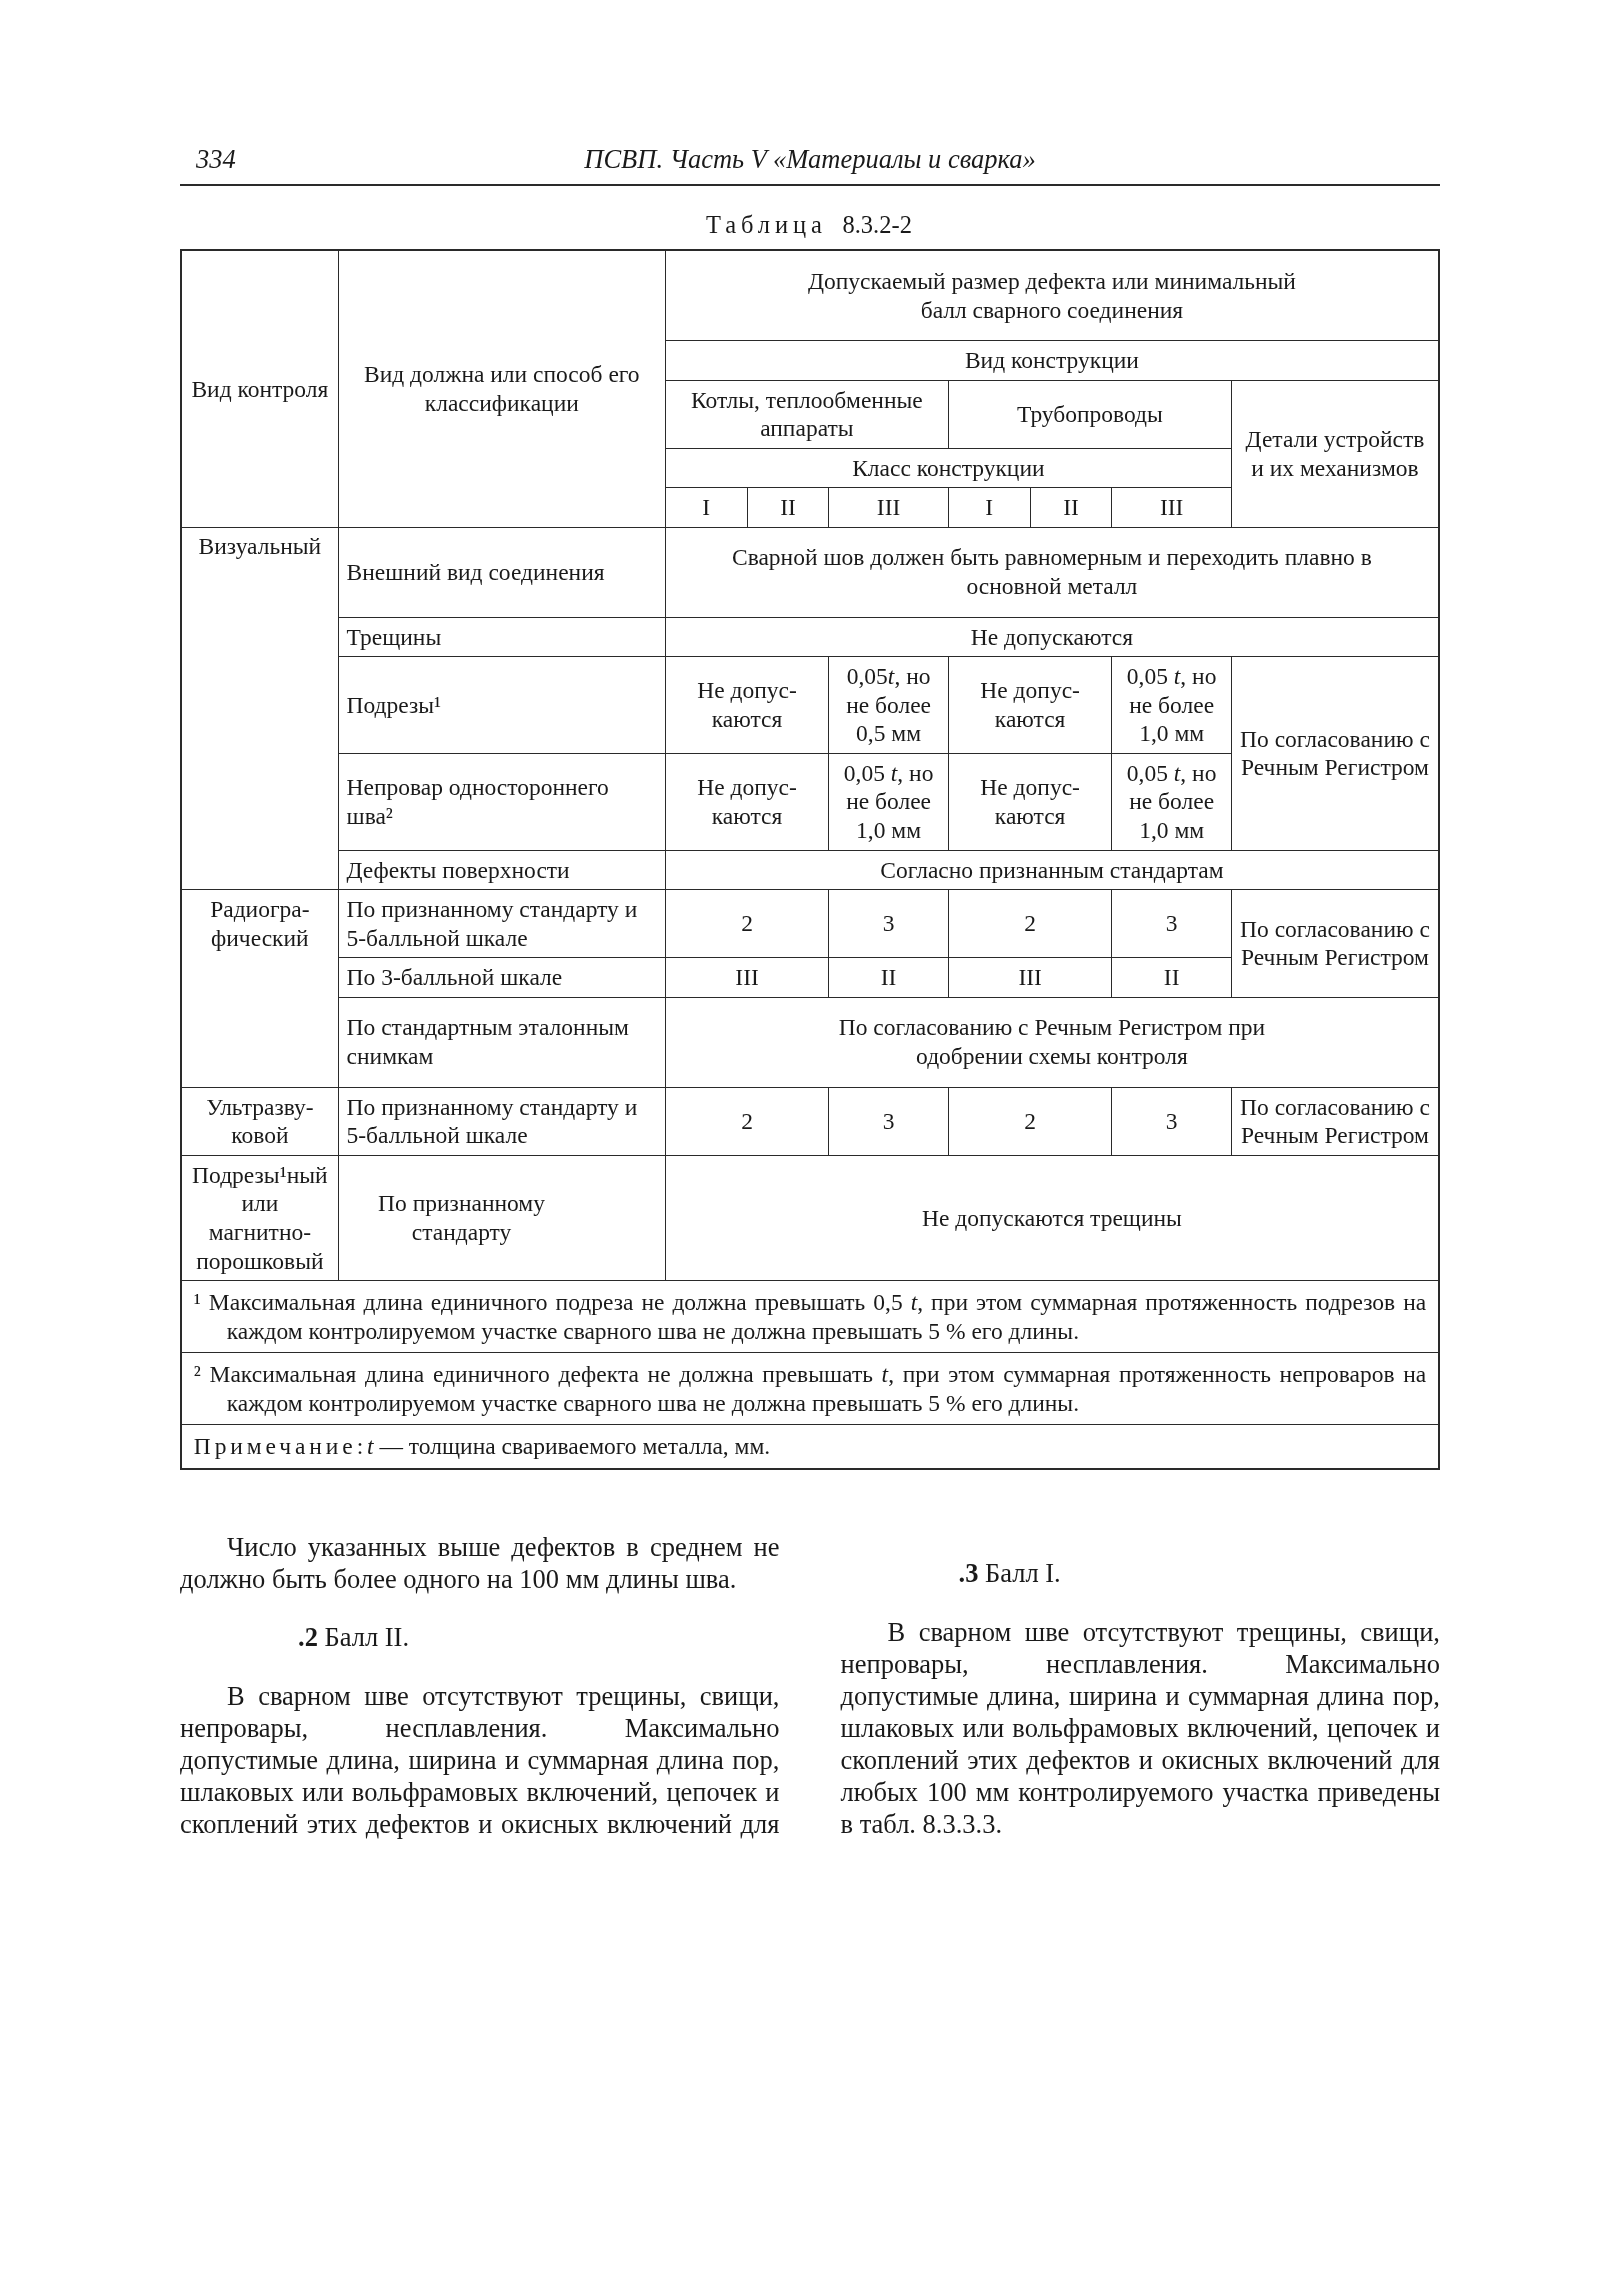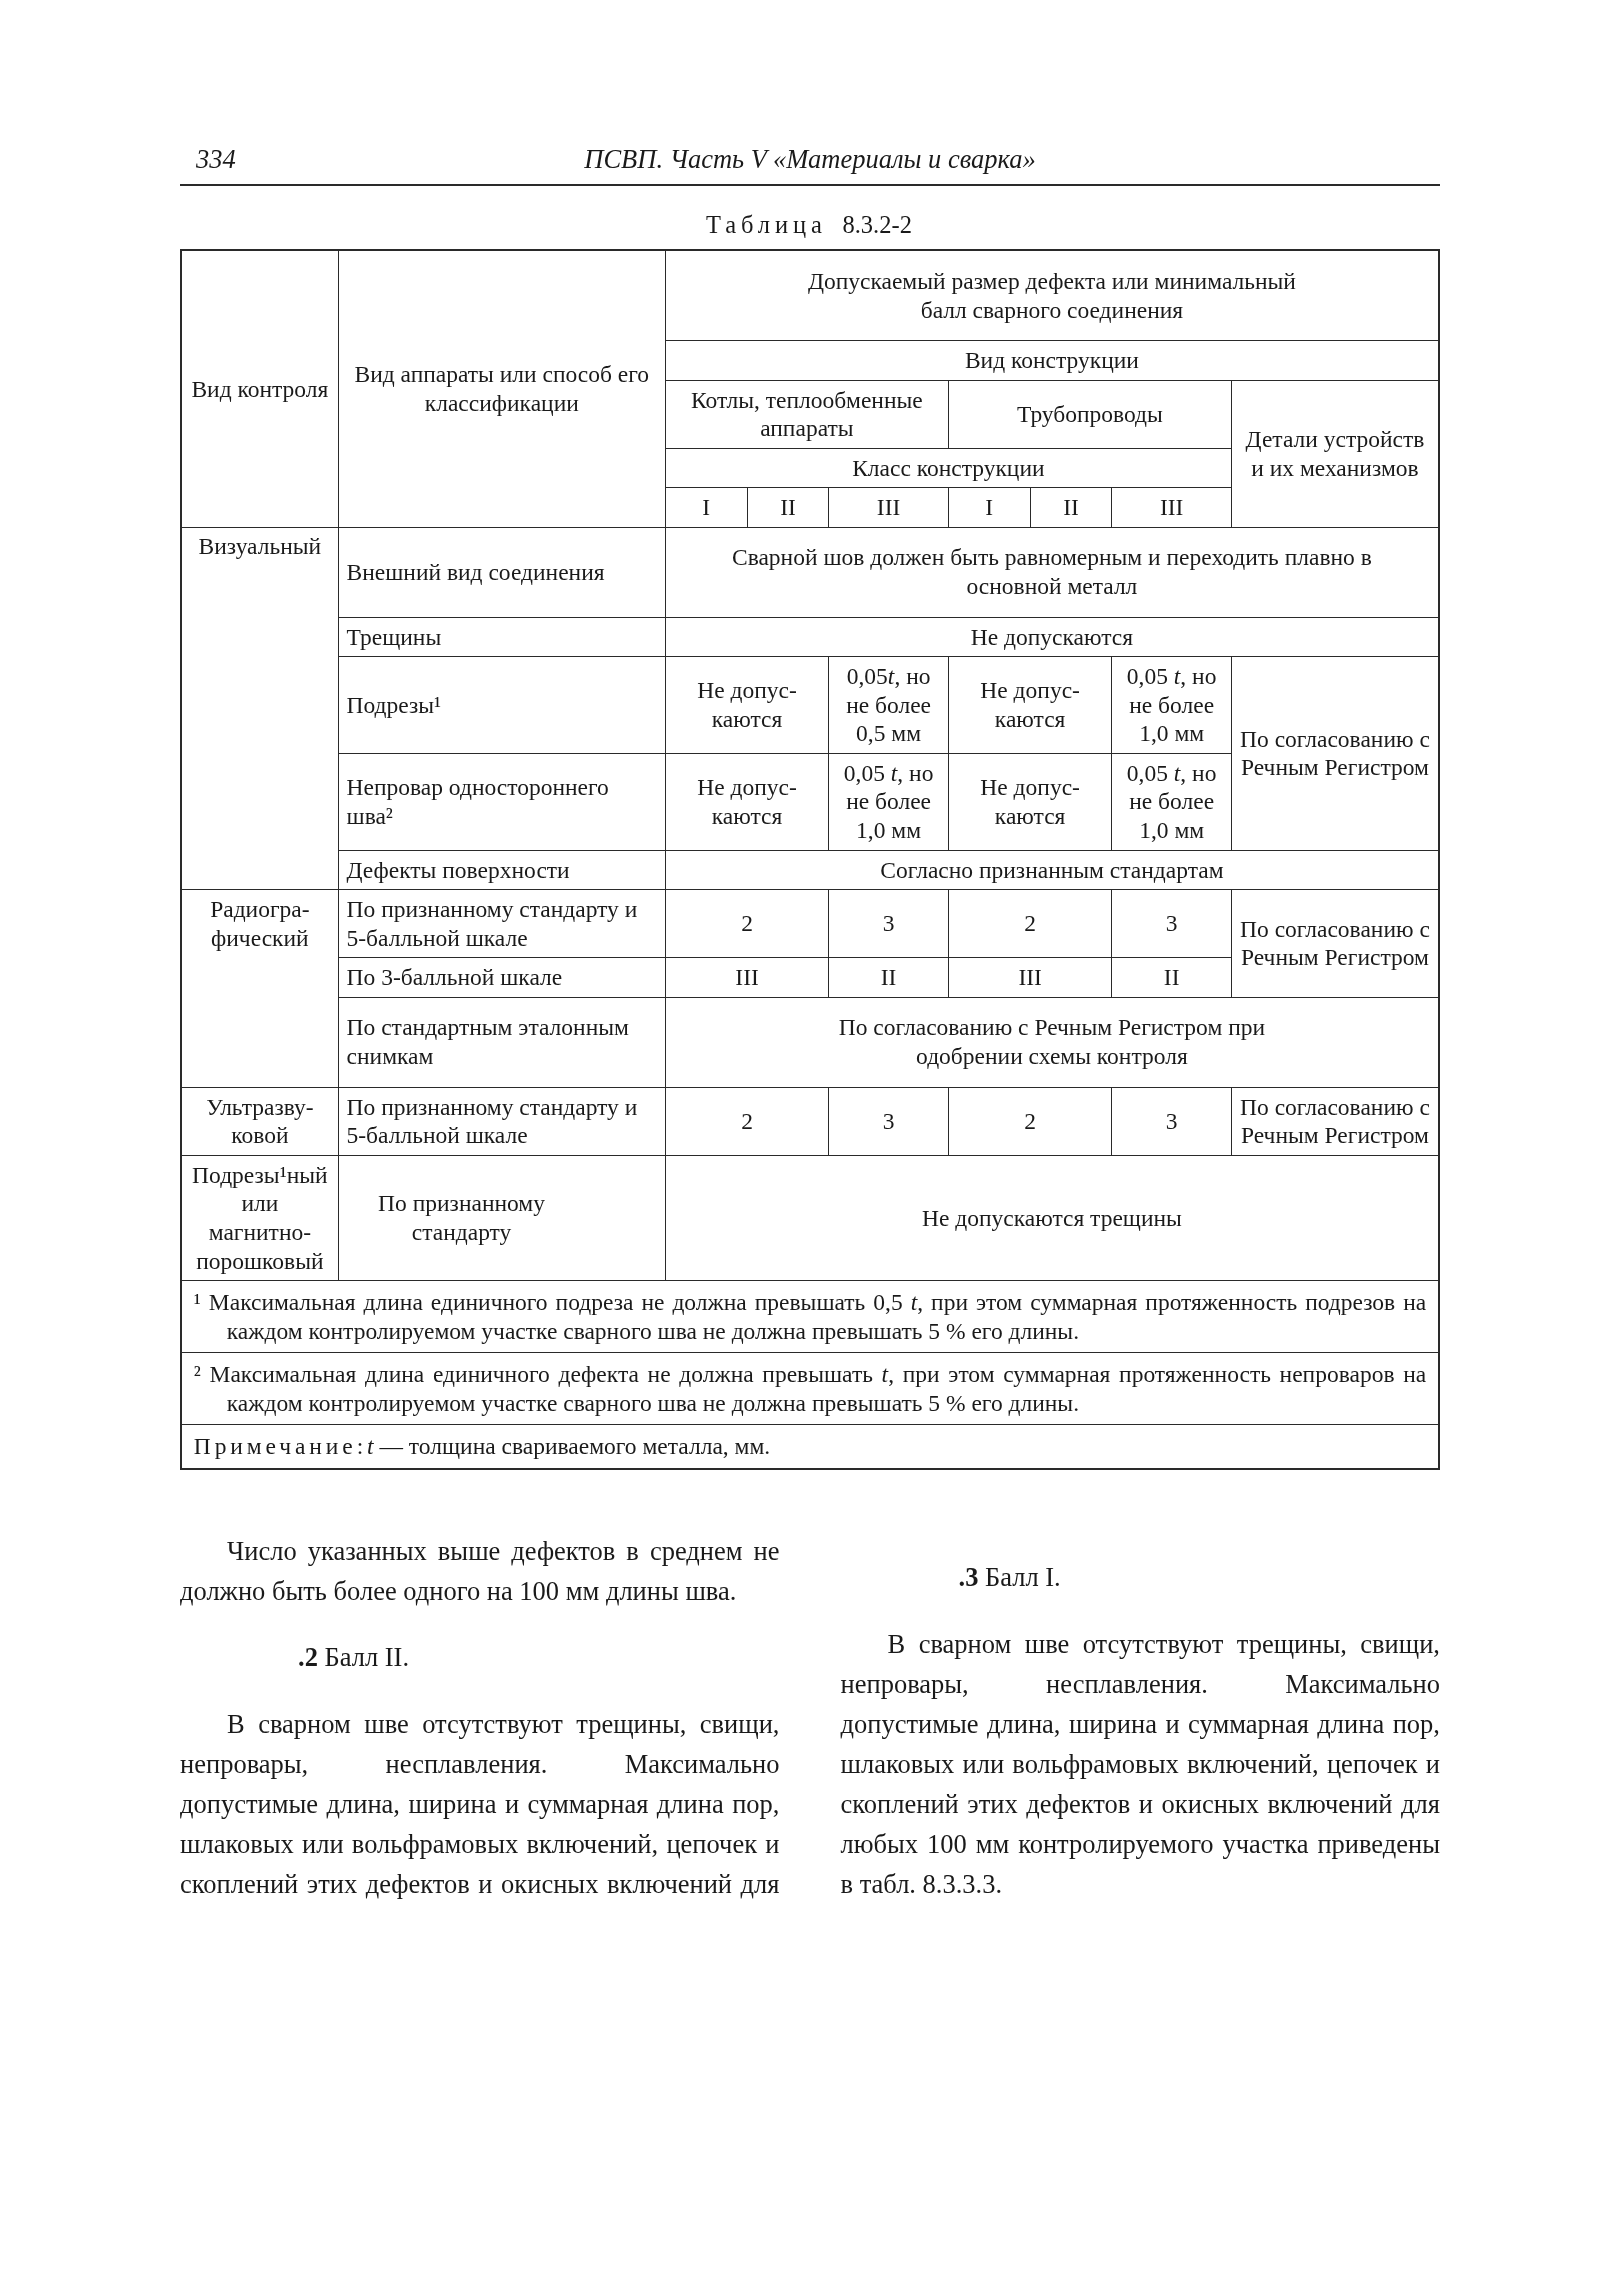--- a/index.html
+++ b/index.html
@@ -44,21 +44,21 @@
   .mwl230 { max-width: 230px; text-align: center; }
   .ti { font-style: italic; }
 
   td.fncell { text-align: left; padding: 6.9px 11.8px; }
   .fn { padding-left: 33px; text-indent: -33px; text-align: justify; }
   .note .sp { letter-spacing: 3.9px; }
 
   
   .bodytext {
     display: flex; gap: 61px; margin-top: 61px;
-    font-size: 26.5px; line-height: 40px; text-align: justify;
+    font-size: 26.5px; line-height: 32px; text-align: justify;
   }
   .col { flex: 1; min-width: 0; }
   .col p { margin: 0; }
   p.indent { text-indent: 47px; }
   p.cont { text-align-last: justify; }
   p.item { margin: 26.5px 0 26.5px 118px; text-align: left; text-indent: 0; }
   p.item b { font-weight: bold; }
 </style>
 </head>
 <body>
@@ -83,21 +83,21 @@
         <col style="width:9.5%">
       <col style="width:6.5%">
         <col style="width:6.5%">
         <col style="width:9.5%">
       <col style="width:16.5%">
     </colgroup>
     <tbody>
 
       <tr>
         <td rowspan="5">Вид контроля</td>
-        <td rowspan="5">Вид аппараты или способ его классификации</td>
+        <td rowspan="5">Вид должна или способ его классификации</td>
         <td colspan="7">
             <div class="cw mw520">Допускаемый размер дефекта или минимальный балл сварного соединения</div>
           </td>
       </tr>
       <tr>
         <td colspan="7">Вид конструкции</td>
       </tr>
       <tr>
         <td colspan="3">Котлы, теплообмен­ные аппараты</td>
         <td colspan="3">Трубопроводы</td>

